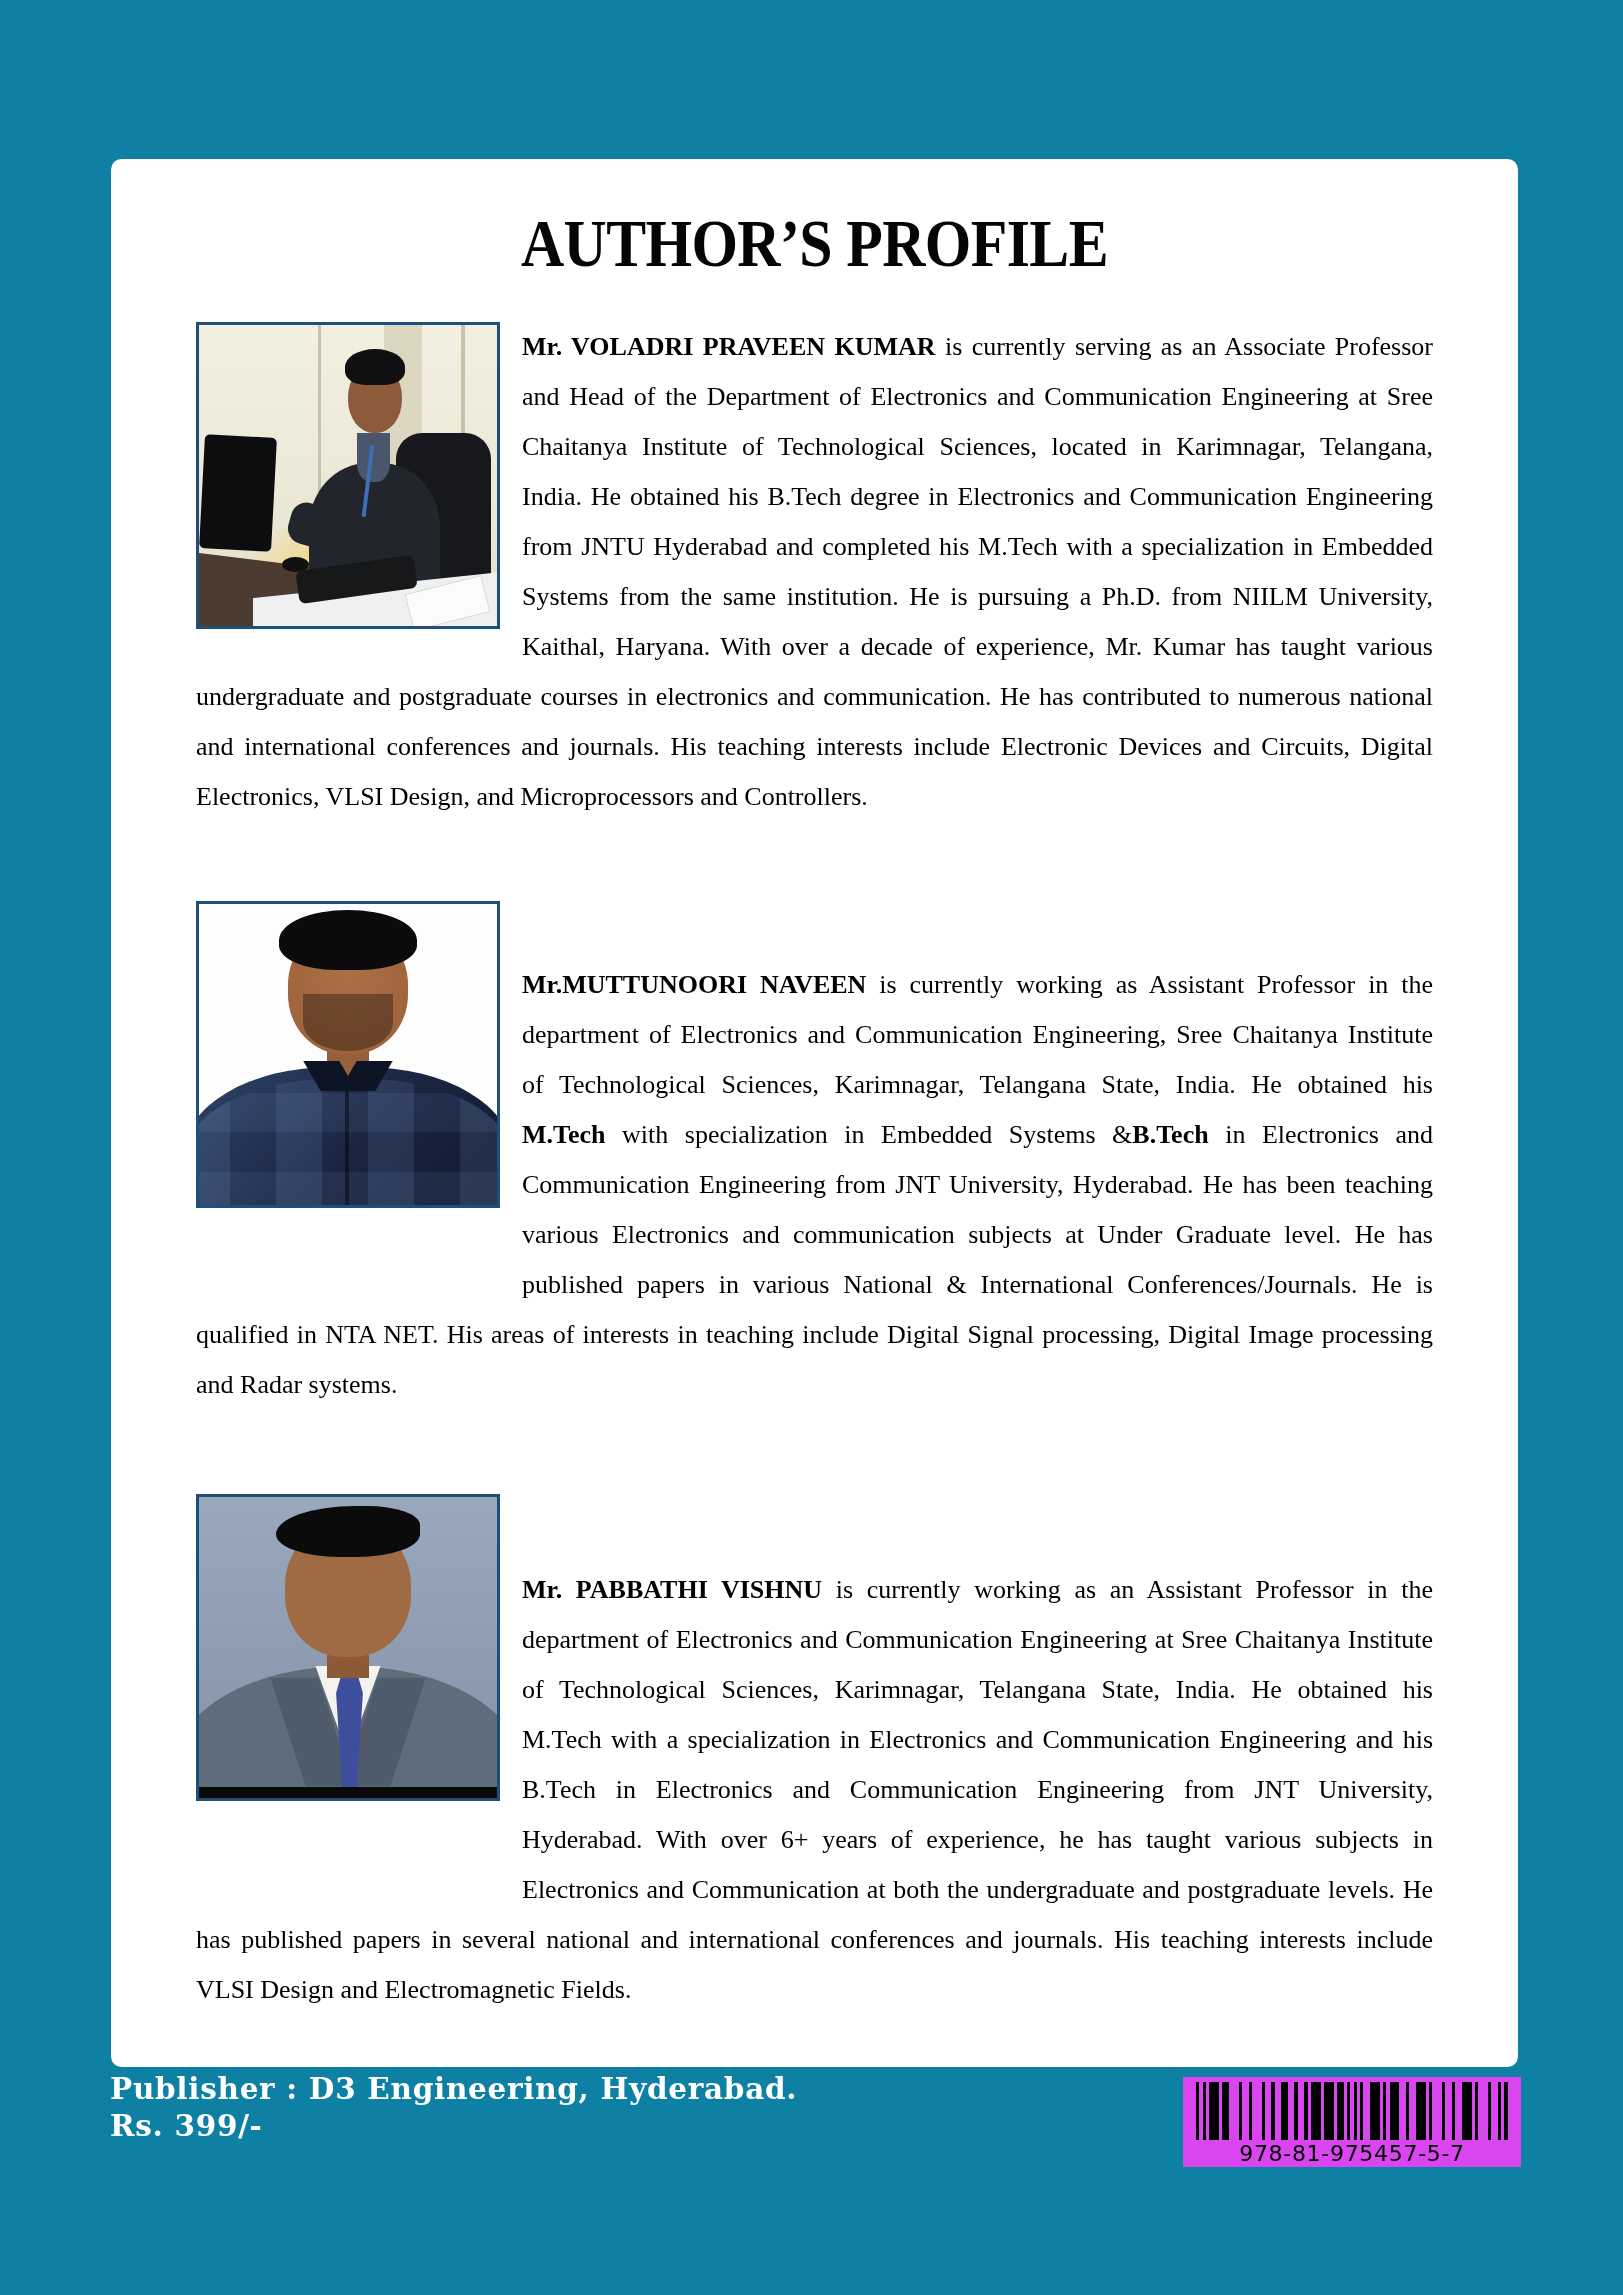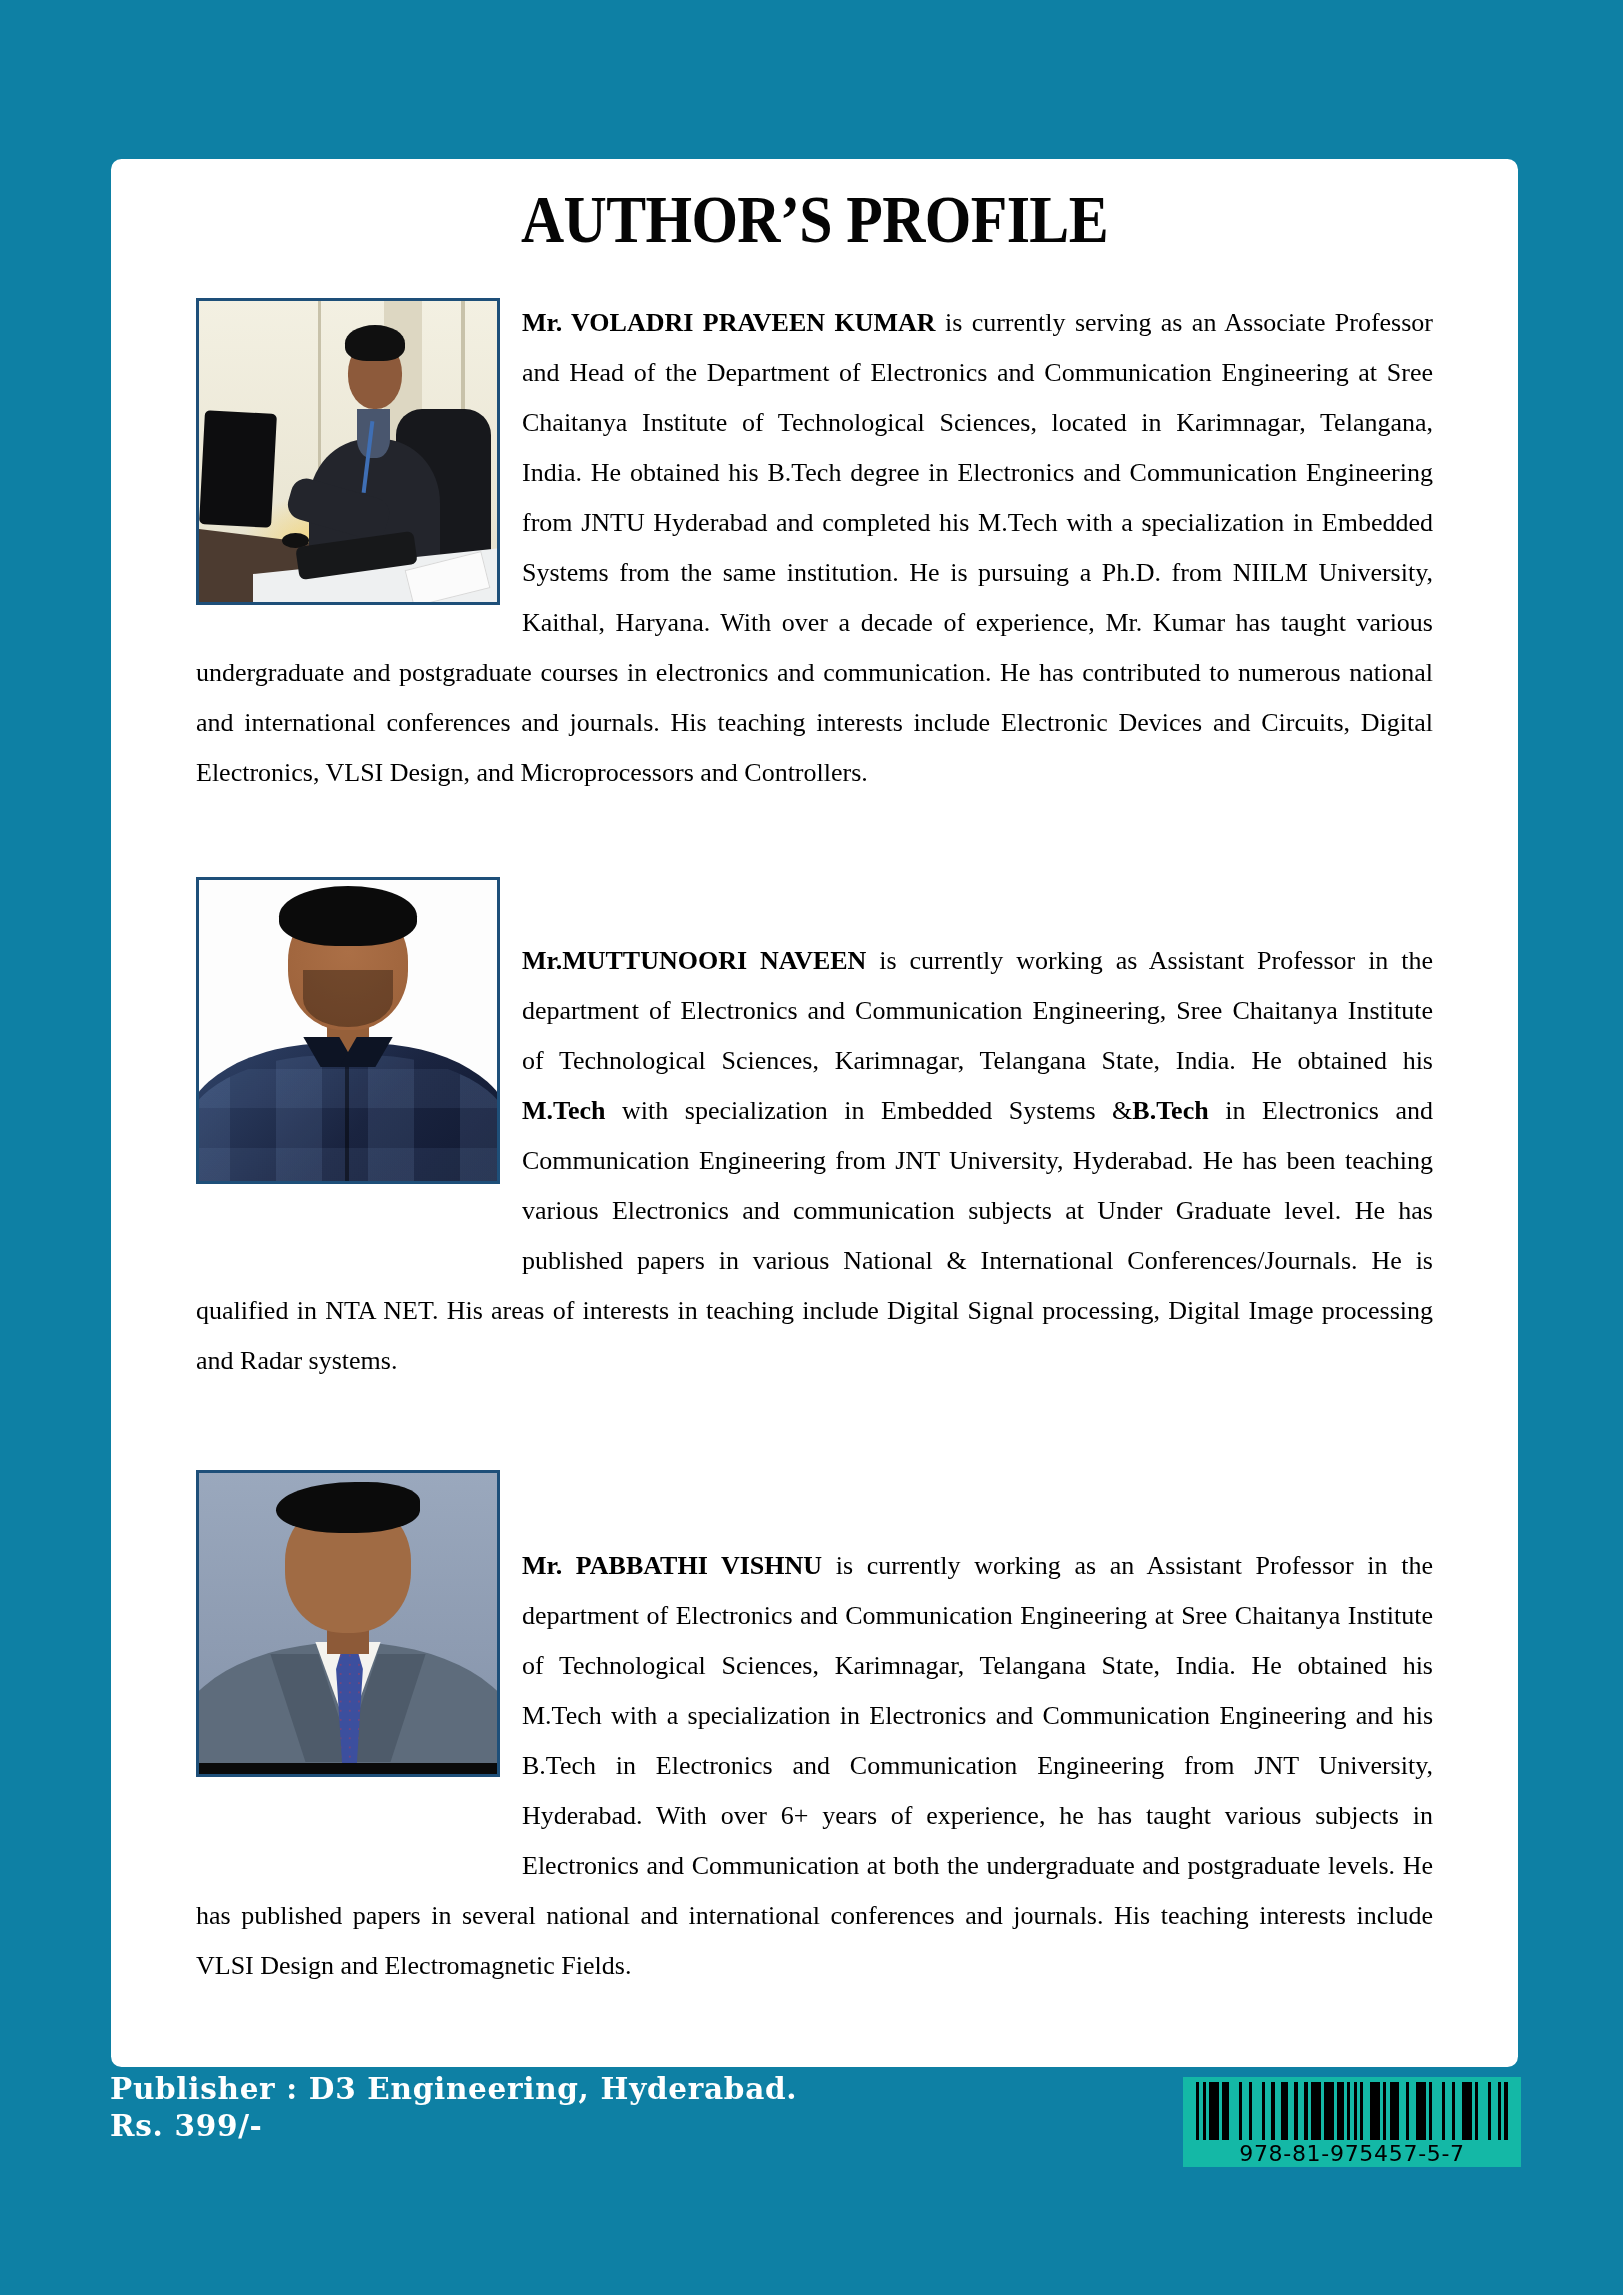--- a/index.html
+++ b/index.html
@@ -10,21 +10,21 @@
     font-family:"Liberation Serif","DejaVu Serif",serif;
     overflow:hidden;
   }
   .page{
     position:absolute;left:111px;top:159px;
     width:1407px;height:1908px;
     background:#ffffff;border-radius:10.5px;
   }
   .content{padding:0 85px;}
   .title{
-    margin:0;padding-top:21px;
+    margin:0;padding-top:45px;
     text-align:center;font-weight:bold;font-size:68px;line-height:79px;
     color:#050505;white-space:nowrap;
   }
   .title-inner{display:inline-block;transform:scaleX(.88);transform-origin:center;letter-spacing:-0.7px;}
   .author{overflow:hidden;}
   .author.s1{margin-top:39px;}
   .author.s2{margin-top:79px;}
   .author.s3{margin-top:84px;}
   .photo{
     float:left;width:298px;height:301px;border:3.3px solid #1e4f79;
@@ -97,21 +97,21 @@
   .p3-head{left:29%;top:9%;width:42%;height:44%;background:#a06b44;border-radius:46%;}
   .p3-hair{left:26%;top:3%;width:48%;height:17%;background:#0b0b0b;border-radius:60% 40% 48% 48%;}
 
   
   .publisher{
     position:absolute;left:110px;top:2070px;
     color:#fff;font-family:"DejaVu Serif","Liberation Serif",serif;
     font-weight:bold;font-size:29.5px;line-height:37px;letter-spacing:0.7px;
   }
   .barcode-panel{
-    position:absolute;left:1183px;top:2077px;width:338px;height:90px;background:#14b8a6;
+    position:absolute;left:1183px;top:2077px;width:338px;height:90px;background:#d946ef;
   }
   .bars{position:absolute;left:13px;right:13px;top:5.2px;height:58px;display:flex;}
   .bars div{flex:1;}
   .bars .m1{background:#000;}
   .barcode-num{
     position:absolute;left:0;bottom:1.3px;width:100%;text-align:center;
     color:#000;font-family:"DejaVu Sans","Liberation Sans",sans-serif;font-size:22px;letter-spacing:0.7px;
   }
   .isbn-lines{
     position:absolute;right:105px;top:2160px;text-align:right;

